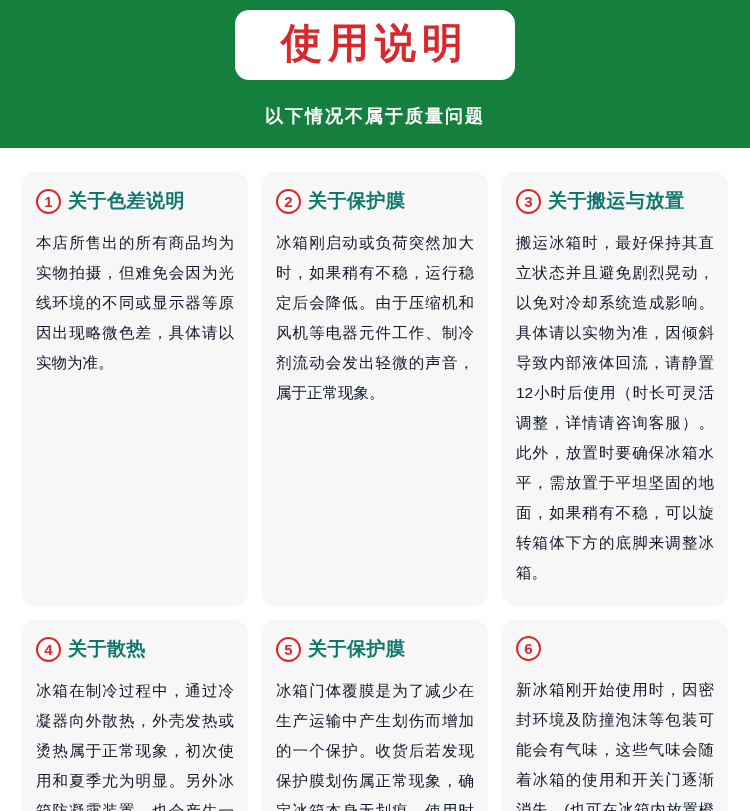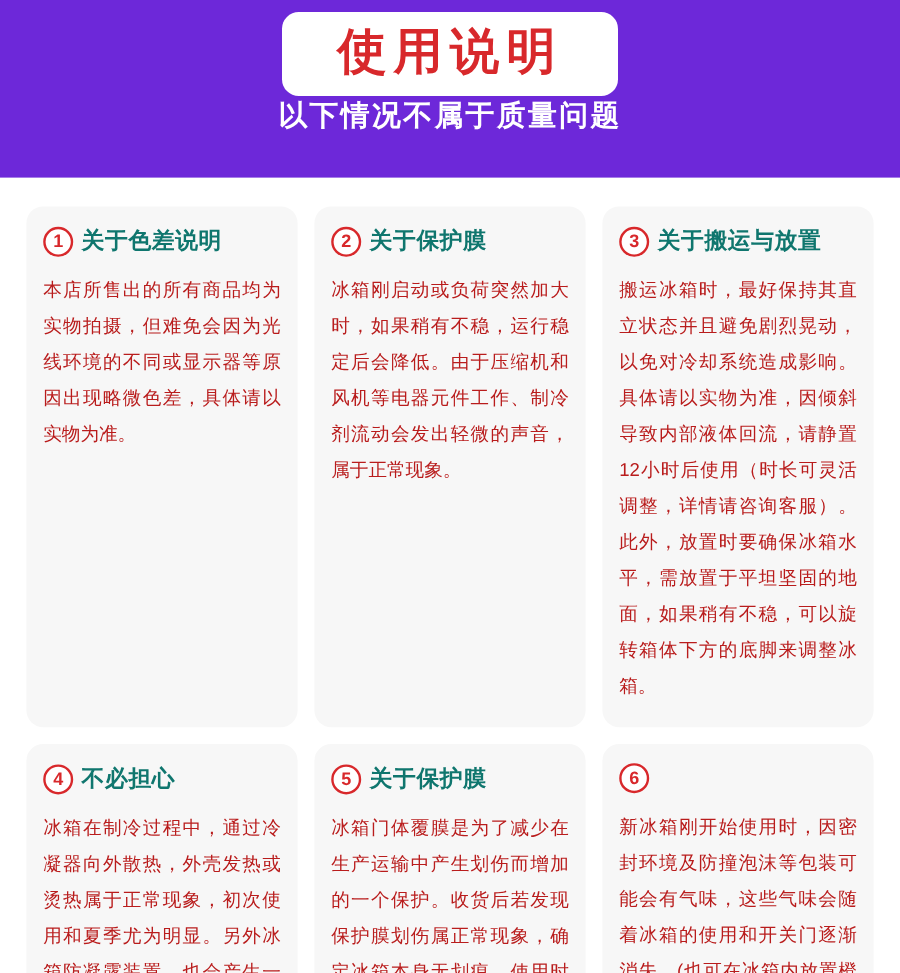--- a/index.html
+++ b/index.html
@@ -18,21 +18,21 @@
     width: 750px;
     height: 811px;
     background: #ffffff;
   }
 
   
   .banner {
     position: relative;
     width: 750px;
     height: 148px;
-    background: #6d28d9;
+    background: #15803d;
     box-sizing: border-box;
     display: flex;
     flex-direction: column;
     align-items: center;
     justify-content: flex-start;
   }
   .banner-title-box {
     margin-top: 10px;
     background: #ffffff;
     border-radius: 14px;
@@ -41,22 +41,22 @@
   }
   .banner-title {
     font-size: 41px;
     font-weight: bold;
     color: #d8282b;
     letter-spacing: 6px;
     line-height: 54px;
     white-space: nowrap;
   }
   .banner-sub {
-    margin-top: 0;
-    font-size: 24px;
+    margin-top: 24px;
+    font-size: 18px;
     font-weight: bold;
     color: #ffffff;
     letter-spacing: 2px;
     white-space: nowrap;
   }
 
   
   .grid {
     position: absolute;
     top: 172px;
@@ -102,21 +102,21 @@
   .card-title {
     font-size: 19px;
     font-weight: bold;
     color: #0f766e;
     letter-spacing: 0.5px;
     white-space: nowrap;
   }
   .card-body {
     font-size: 15.5px;
     line-height: 30px;
-    color: #b91c1c;
+    color: #0f172a;
     text-align: justify;
     text-justify: inter-ideograph;
     letter-spacing: 0px;
   }
 </style>
 </head>
 <body>
 
 <div class="page">
 
@@ -149,21 +149,21 @@
       <div class="card-head">
         <div class="num-badge">3</div>
         <div class="card-title">关于搬运与放置</div>
       </div>
       <div class="card-body">搬运冰箱时，最好保持其直立状态并且避免剧烈晃动，以免对冷却系统造成影响。具体请以实物为准，因倾斜导致内部液体回流，请静置12小时后使用（时长可灵活调整，详情请咨询客服）。此外，放置时要确保冰箱水平，需放置于平坦坚固的地面，如果稍有不稳，可以旋转箱体下方的底脚来调整冰箱。</div>
     </div>
 
     <div class="card card-row2">
       <div class="card-head">
         <div class="num-badge">4</div>
-        <div class="card-title">不必担心</div>
+        <div class="card-title">关于散热</div>
       </div>
       <div class="card-body">冰箱在制冷过程中，通过冷凝器向外散热，外壳发热或烫热属于正常现象，初次使用和夏季尤为明显。另外冰箱防凝露装置，也会产生一定热量。这都属于正常现象，不必担心。</div>
     </div>
 
     <div class="card card-row2">
       <div class="card-head">
         <div class="num-badge">5</div>
         <div class="card-title">关于保护膜</div>
       </div>
       <div class="card-body">冰箱门体覆膜是为了减少在生产运输中产生划伤而增加的一个保护。收货后若发现保护膜划伤属正常现象，确定冰箱本身无划痕，使用时需将覆膜撕掉。我们的产品都是正品，请您放心使用。</div>

